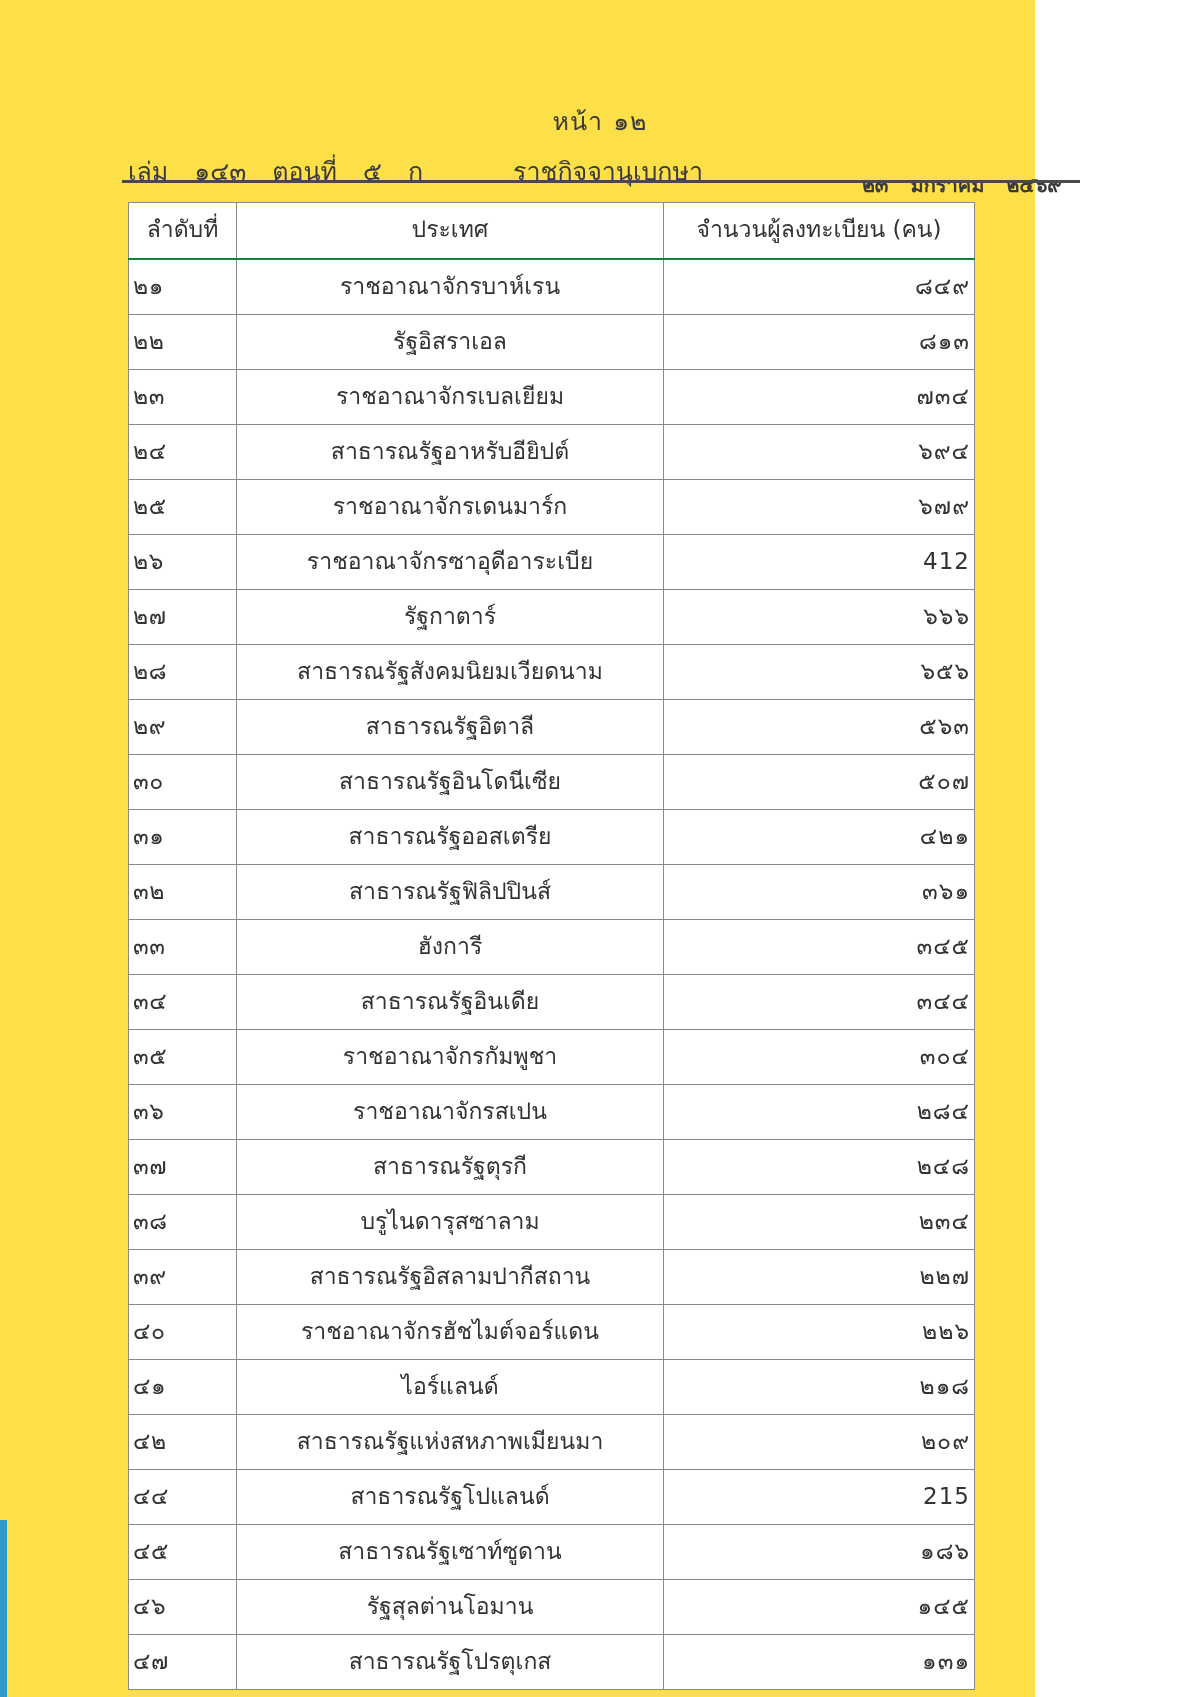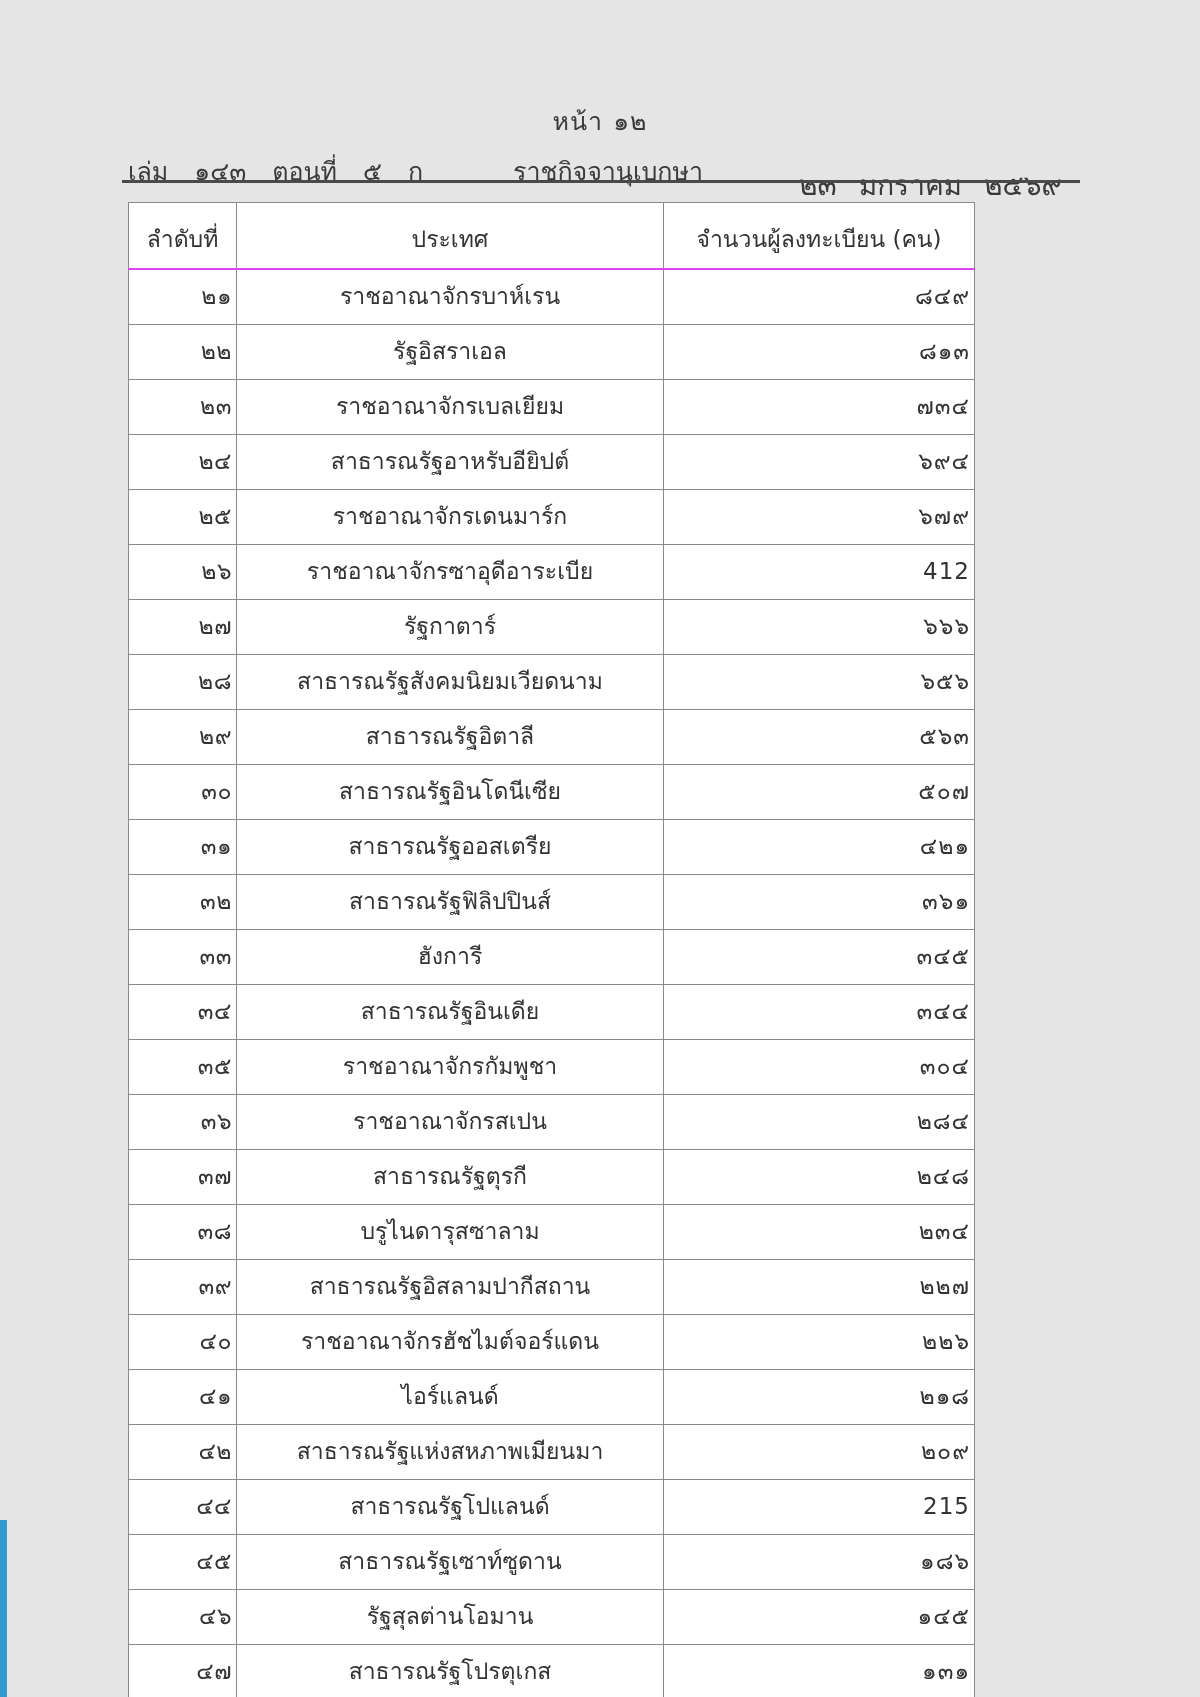--- a/index.html
+++ b/index.html
@@ -14,23 +14,23 @@
     position: relative;
     font-family: "DejaVu Sans", "Liberation Sans", sans-serif;
     color: #2b2b2b;
     overflow: hidden;
   }
 
   .page {
     position: absolute;
     top: 0;
     left: 0;
-    width: 1200px;
+    width: 1035px;
     height: 1697px;
-    background: #e5e5e5;
+    background: #fde047;
   }
 
   
   .masthead {
     position: absolute;
     left: 0;
     top: 108px;
     width: 1200px;
   }
 
@@ -68,24 +68,25 @@
     right: 0;
     top: 4px;
     text-align: center;
     font-size: 25px;
     color: #3a3a3a;
   }
 
   .masthead-right {
     position: absolute;
     right: 138px;
-    top: 16px;
-    font-size: 28px;
+    top: 22px;
+    font-size: 20px;
     color: #3a3a3a;
     white-space: nowrap;
+    font-weight: bold;
   }
   .masthead-right span { margin-left: 22px; }
   .masthead-right span:first-child { margin-left: 0; }
 
   .rule {
     position: absolute;
     left: 122px;
     top: 180px;
     width: 958px;
     height: 3px;
@@ -109,37 +110,37 @@
   table.registry th,
   table.registry td {
     border: 1px solid #8a8a8a;
     font-weight: normal;
     color: #333333;
     background: #ffffff;
   }
 
   table.registry th {
     font-size: 23px;
-    padding: 18px 4px 11px 4px;
+    padding: 8px 4px 11px 4px;
     text-align: center;
-    border-bottom: 2px solid #d946ef;
+    border-bottom: 2px solid #15803d;
   }
 
   table.registry td {
     font-size: 23px;
     padding: 8px 4px 10px 4px;
     height: 30px;
   }
 
   col.c-no    { width: 108px; }
   col.c-name  { width: 427px; }
   col.c-count { width: 311px; }
 
   td.cell-no {
-    text-align: right;
+    text-align: left;
     letter-spacing: 0.5px;
   }
   td.cell-name {
     text-align: center;
     padding-left: 16px;
   }
   td.cell-count {
     text-align: right;
     letter-spacing: 1px;
   }

